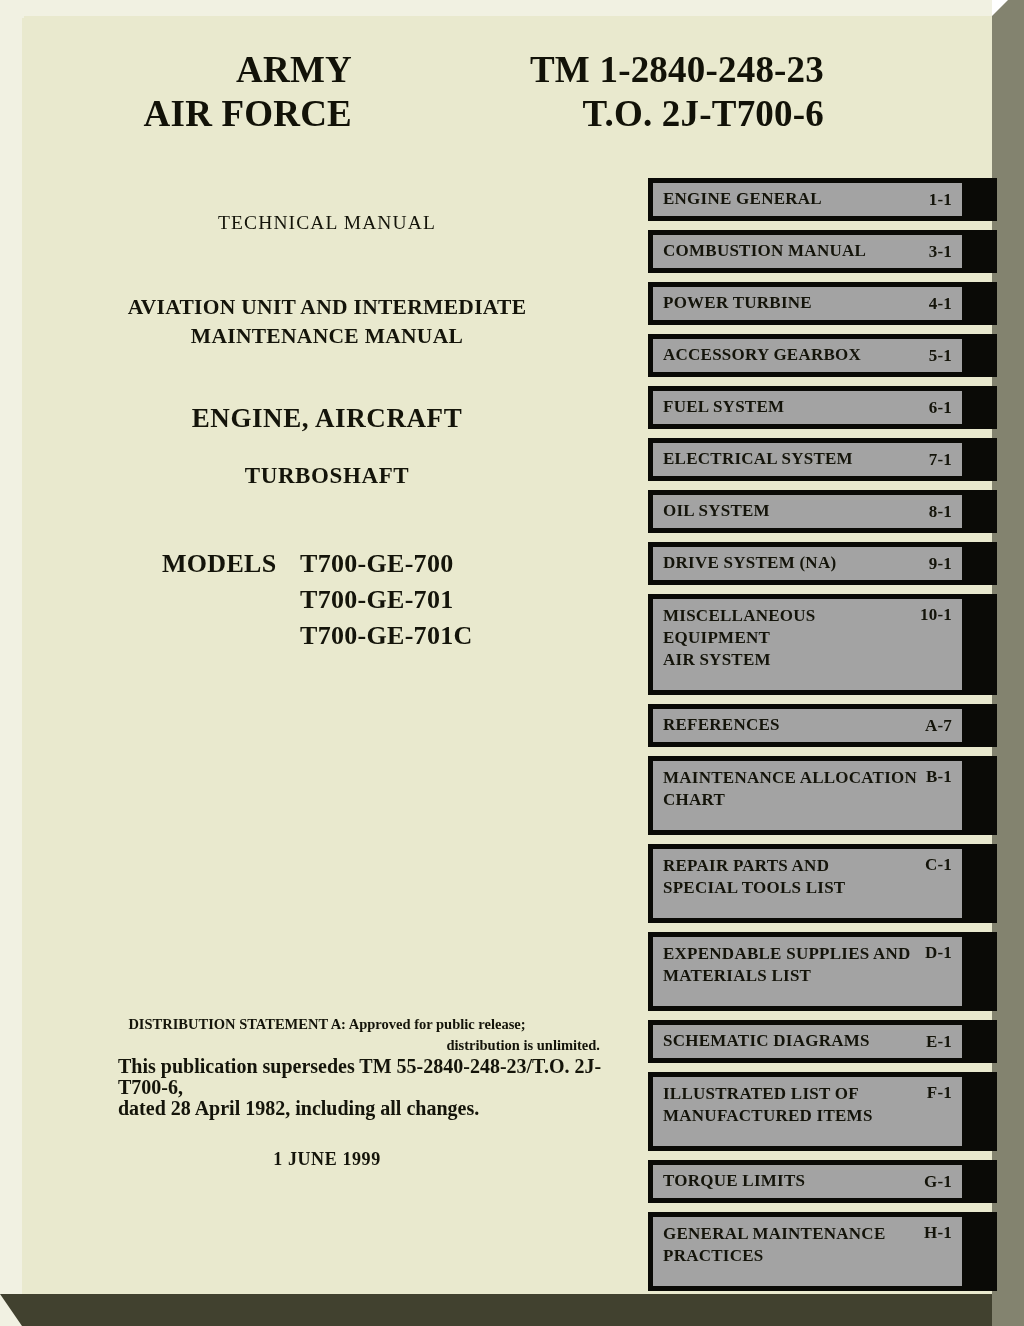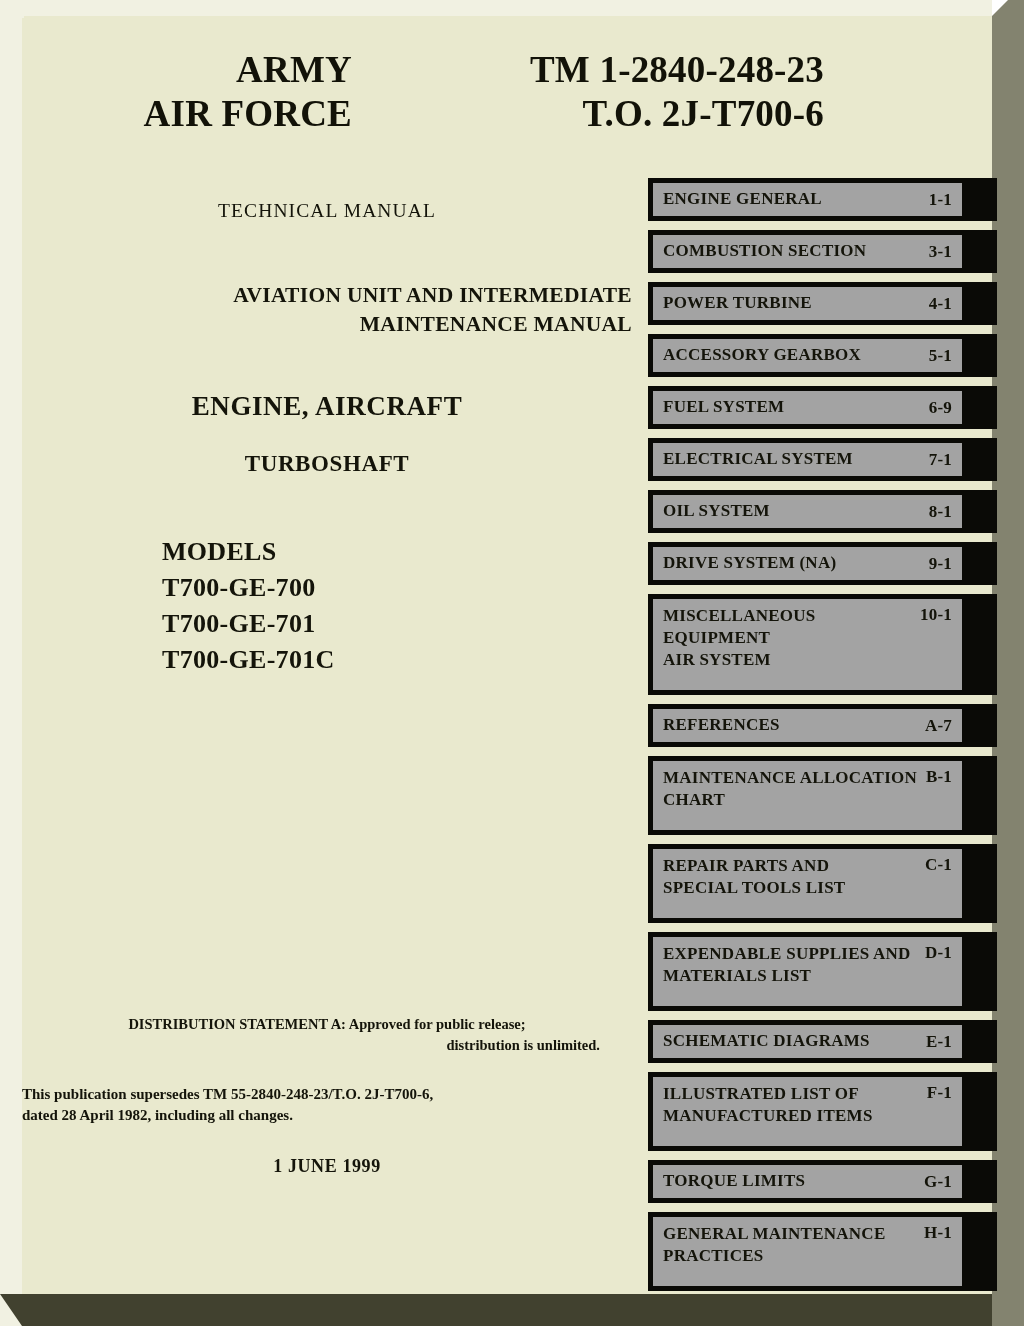--- a/index.html
+++ b/index.html
@@ -103,33 +103,33 @@
     font-size: 37px;
     line-height: 44px;
     color: #121208;
     letter-spacing: 0.2px;
     white-space: nowrap;
   }
 
   
   .left-col {
     position: absolute;
-    left: 22px; top: 172px;
+    left: 22px; top: 184px;
     width: 610px;
     color: #14140a;
   }
   .tech-manual {
     text-align: center;
     font-size: 19.5px;
     letter-spacing: 1.1px;
     font-weight: normal;
     margin-top: 28px;
   }
   .aviation {
-    text-align: right;
+    text-align: center;
     font-size: 21.5px;
     font-weight: bold;
     letter-spacing: 0.3px;
     line-height: 29px;
     margin-top: 59px;
   }
   .engine-aircraft {
     text-align: center;
     font-size: 27px;
     font-weight: bold;
@@ -146,21 +146,20 @@
   .models-block {
     margin-top: 57px;
     padding-left: 140px;
     font-size: 26px;
     font-weight: bold;
     line-height: 36px;
     letter-spacing: 0.3px;
   }
   .models-row {
     display: flex;
-    flex-direction: column;
   }
   .models-label { width: 138px; }
   .models-list { }
 
   
   .dist-block {
     position: absolute;
     left: 22px; top: 1014px;
     width: 610px;
     color: #14140a;
@@ -171,23 +170,23 @@
     text-align: center;
     line-height: 21px;
     white-space: nowrap;
   }
   .dist-line2 {
     text-align: right;
     padding-right: 32px;
     line-height: 21px;
   }
   .supersedes {
-    margin-top: 28px;
+    padding-left: 96px;
     line-height: 21px;
-    font-size: 15px;
+    font-size: 20px;
   }
   .date-line {
     margin-top: 30px;
     text-align: center;
     font-size: 18px;
     font-weight: bold;
     letter-spacing: 0.6px;
   }
 
   
@@ -298,40 +297,40 @@
 
   <div class="tabs" id="tab-list">
       <div class="tab">
         <div class="tab-inner">
           <div class="tab-label">ENGINE GENERAL</div>
           <div class="tab-page">1-1</div>
         </div>
       </div>
       <div class="tab">
         <div class="tab-inner">
-          <div class="tab-label">COMBUSTION SECTION</div>
+          <div class="tab-label">COMBUSTION MANUAL</div>
           <div class="tab-page">3-1</div>
         </div>
       </div>
       <div class="tab">
         <div class="tab-inner">
           <div class="tab-label">POWER TURBINE</div>
           <div class="tab-page">4-1</div>
         </div>
       </div>
       <div class="tab">
         <div class="tab-inner">
           <div class="tab-label">ACCESSORY GEARBOX</div>
           <div class="tab-page">5-1</div>
         </div>
       </div>
       <div class="tab">
         <div class="tab-inner">
           <div class="tab-label">FUEL SYSTEM</div>
-          <div class="tab-page">6-9</div>
+          <div class="tab-page">6-1</div>
         </div>
       </div>
       <div class="tab">
         <div class="tab-inner">
           <div class="tab-label">ELECTRICAL SYSTEM</div>
           <div class="tab-page">7-1</div>
         </div>
       </div>
       <div class="tab">
         <div class="tab-inner">

